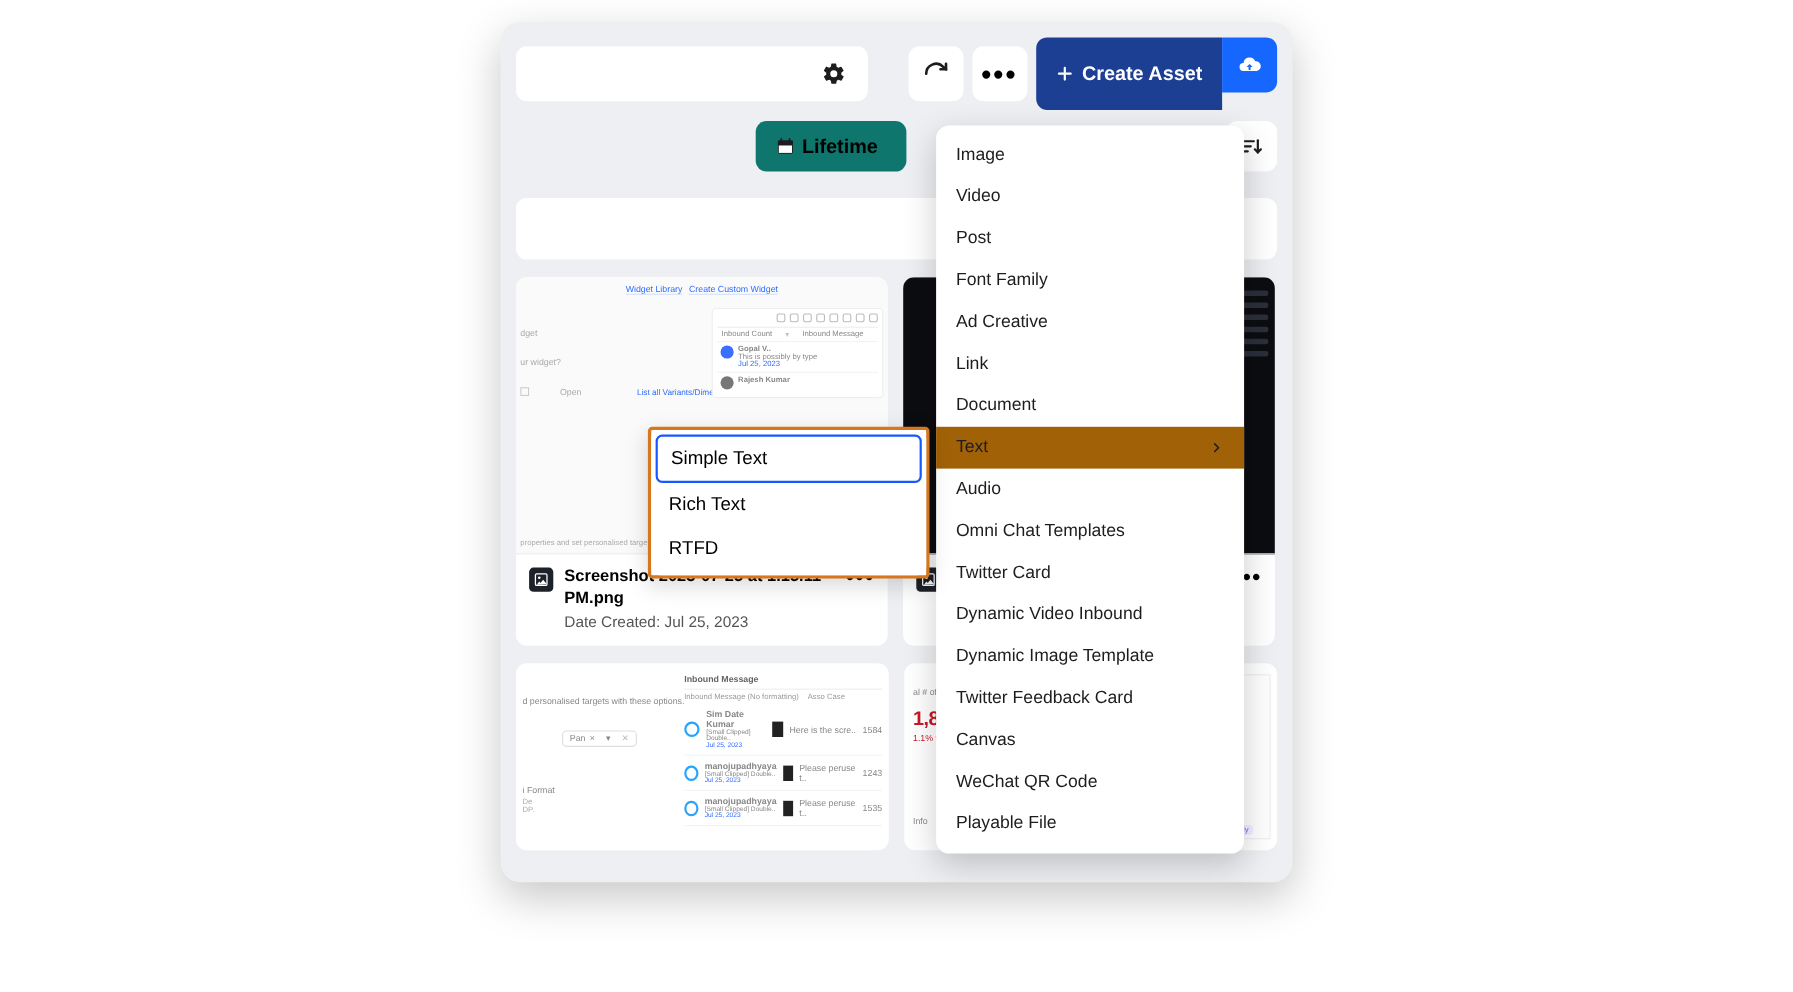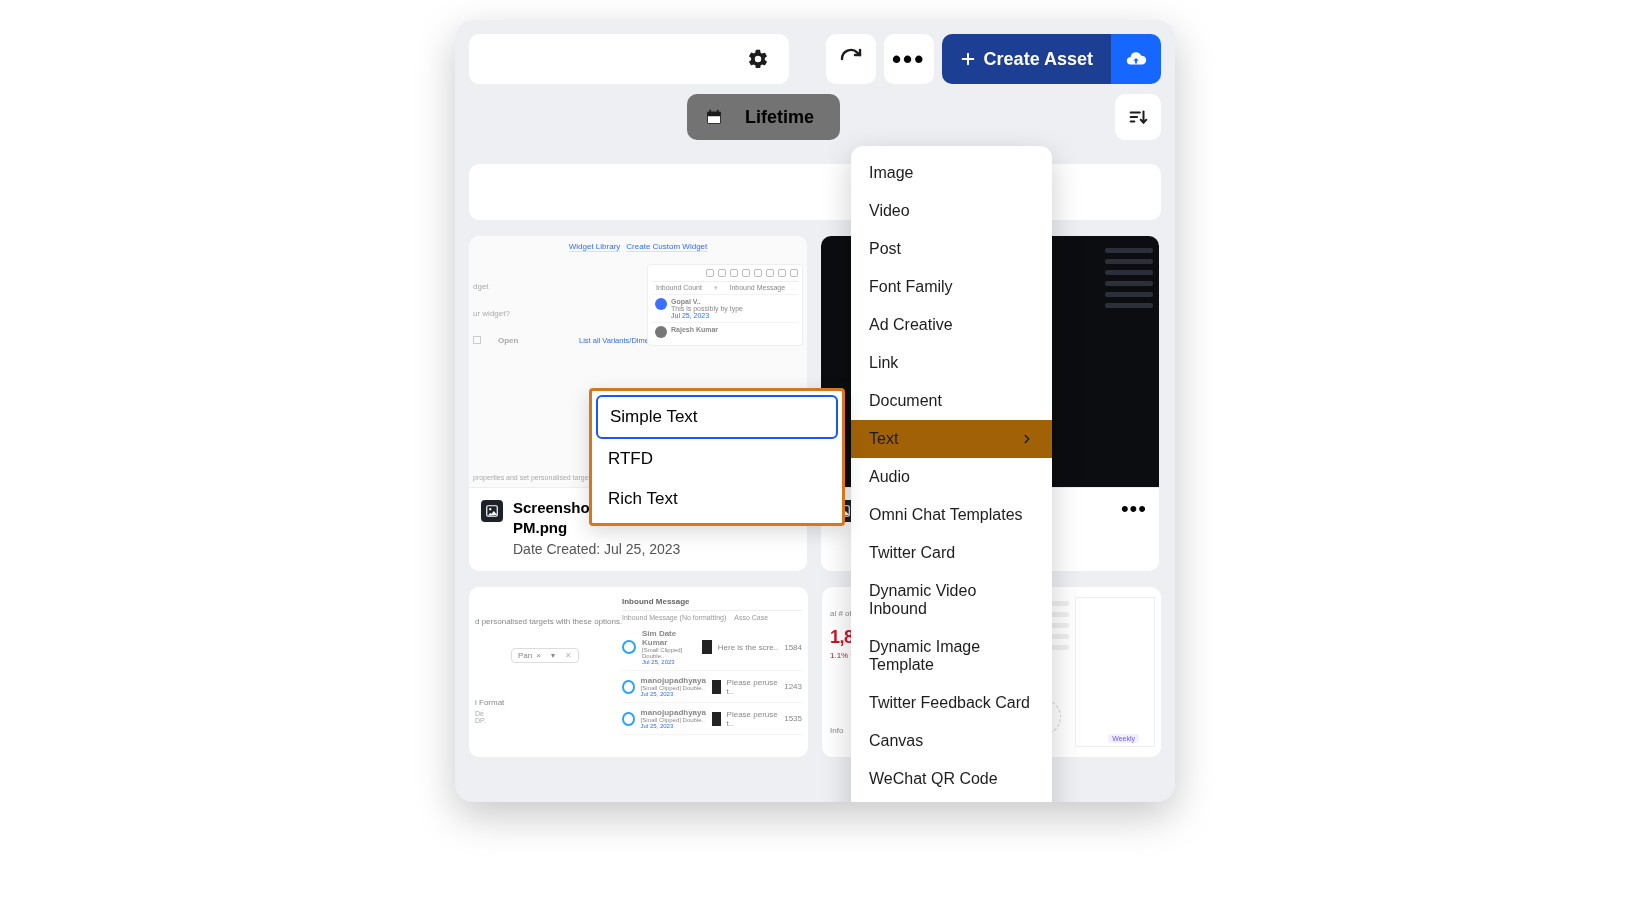--- a/index.html
+++ b/index.html
@@ -51,21 +51,21 @@
 .toolbar-right {
   display: flex;
   align-items: center;
   gap: 8px;
 }
 .create-asset-btn {
   background: #1c3f94;
   color: #fff;
   font-weight: 700;
   font-size: 18px;
-  height: 50px;
+  height: 66px;
   padding: 6px 18px;
   border-radius: 10px 0 0 10px;
   display: flex;
   align-items: center;
   gap: 8px;
   cursor: pointer;
 }
 .upload-btn {
   background: #1567ff;
   color: #fff;
@@ -78,27 +78,27 @@
   cursor: pointer;
 }
 .split { display: flex; }
 .filter-row {
   padding: 0 14px 10px 14px;
   display: flex;
   align-items: center;
   gap: 8px;
 }
 .lifetime-pill {
-  background: #737373;
+  background: #0f766e;
   border-radius: 10px;
   height: 46px;
   padding: 0 26px 0 18px;
   display: flex;
   align-items: center;
-  gap: 22px;
+  gap: 6px;
   font-weight: 700;
   font-size: 18px;
   margin-left: 218px;
 }
 .sort-btn {
   background: #fff;
   border-radius: 10px;
   height: 46px;
   width: 46px;
   display: flex;
@@ -160,27 +160,26 @@
   background: #fff;
   border-radius: 10px;
   overflow: hidden;
   position: relative;
 }
 
 .dropdown {
   position: absolute;
   top: 94px;
   left: 396px;
-  width: 201px;
+  width: 280px;
   background: #fff;
   border-radius: 12px;
   box-shadow: 0 10px 30px rgba(0,0,0,0.20);
   padding: 8px 0;
   z-index: 40;
-  margin-top: 32px;
 }
 .dropdown .item {
   padding: 10px 18px;
   font-size: 16px;
   color: #1d1d1f;
   display: flex;
   align-items: center;
   justify-content: space-between;
   cursor: pointer;
 }
@@ -218,21 +217,21 @@
 .prev-side {
   position:absolute; right:4px; top:28px; width:156px; background:#fff; border:1px solid #eee;
   border-radius:4px; padding:4px; font-size:7px; color:#888;
 }
 .prev-side .tools {display:flex;gap:4px;justify-content:flex-end;margin-bottom:4px;}
 .prev-side .tools i{width:8px;height:8px;border:1px solid #bbb;border-radius:2px;}
 .prev-side .cols{display:flex;gap:12px;padding:2px 4px;border-top:1px solid #eee;}
 .prev-side .msg{display:flex;gap:4px;align-items:flex-start;padding:3px;border-top:1px solid #f3f3f3;}
 .prev-side .avatar{width:12px;height:12px;border-radius:50%;background:#3a6fff;}
 .prev-left { position:absolute; left:4px; top:46px; font-size:8px;color:#aaa;}
-.prev-row { position:absolute; left:4px; top:100px; font-size:8px;color:#aaa; display:flex; gap:17px;font-weight:bold;}
+.prev-row { position:absolute; left:4px; top:100px; font-size:8px;color:#aaa; display:flex; gap:28px;}
 .prev-bot {position:absolute; left:4px; bottom:6px; font-size:7px; color:#aaa;}
 .prev-link {position:absolute; left:110px; top:100px; font-size:7.5px; color:#2e6cff;}
 
 .c2-left{position:absolute;left:6px;top:30px;font-size:8px;color:#888;}
 .c2-pill{display:inline-flex;align-items:center;gap:4px;border:1px solid #ddd;border-radius:4px;padding:2px 6px;font-size:8px;color:#888;margin-top:22px;margin-left:36px;}
 .c2-panel{position:absolute;right:6px;top:10px;width:180px;font-size:8px;color:#888;}
 .c2-panel .hdr{display:flex;gap:30px;font-weight:600;color:#666;padding-bottom:4px;border-bottom:1px solid #eee;}
 .c2-panel .row{display:flex;gap:6px;align-items:center;padding:5px 0;border-bottom:1px solid #f4f4f4;}
 .c2-panel .av{width:14px;height:14px;border-radius:50%;border:2px solid #2aa3ff;}
 .c2-panel .thumb{width:10px;height:14px;background:#222;margin-left:auto;}
@@ -524,18 +523,18 @@
         <span>WeChat QR Code</span>
       </div>
       <div class="item">
         <span>Playable File</span>
       </div>
     </div>
 
   <div class="submenu-box">
     <div class="submenu-inner" id="text-submenu">
         <div class="sitem selected">Simple Text</div>
+        <div class="sitem">Rich Text</div>
         <div class="sitem">RTFD</div>
-        <div class="sitem">Rich Text</div>
       </div>
   </div>
 
 </div>
 
 </body></html>

